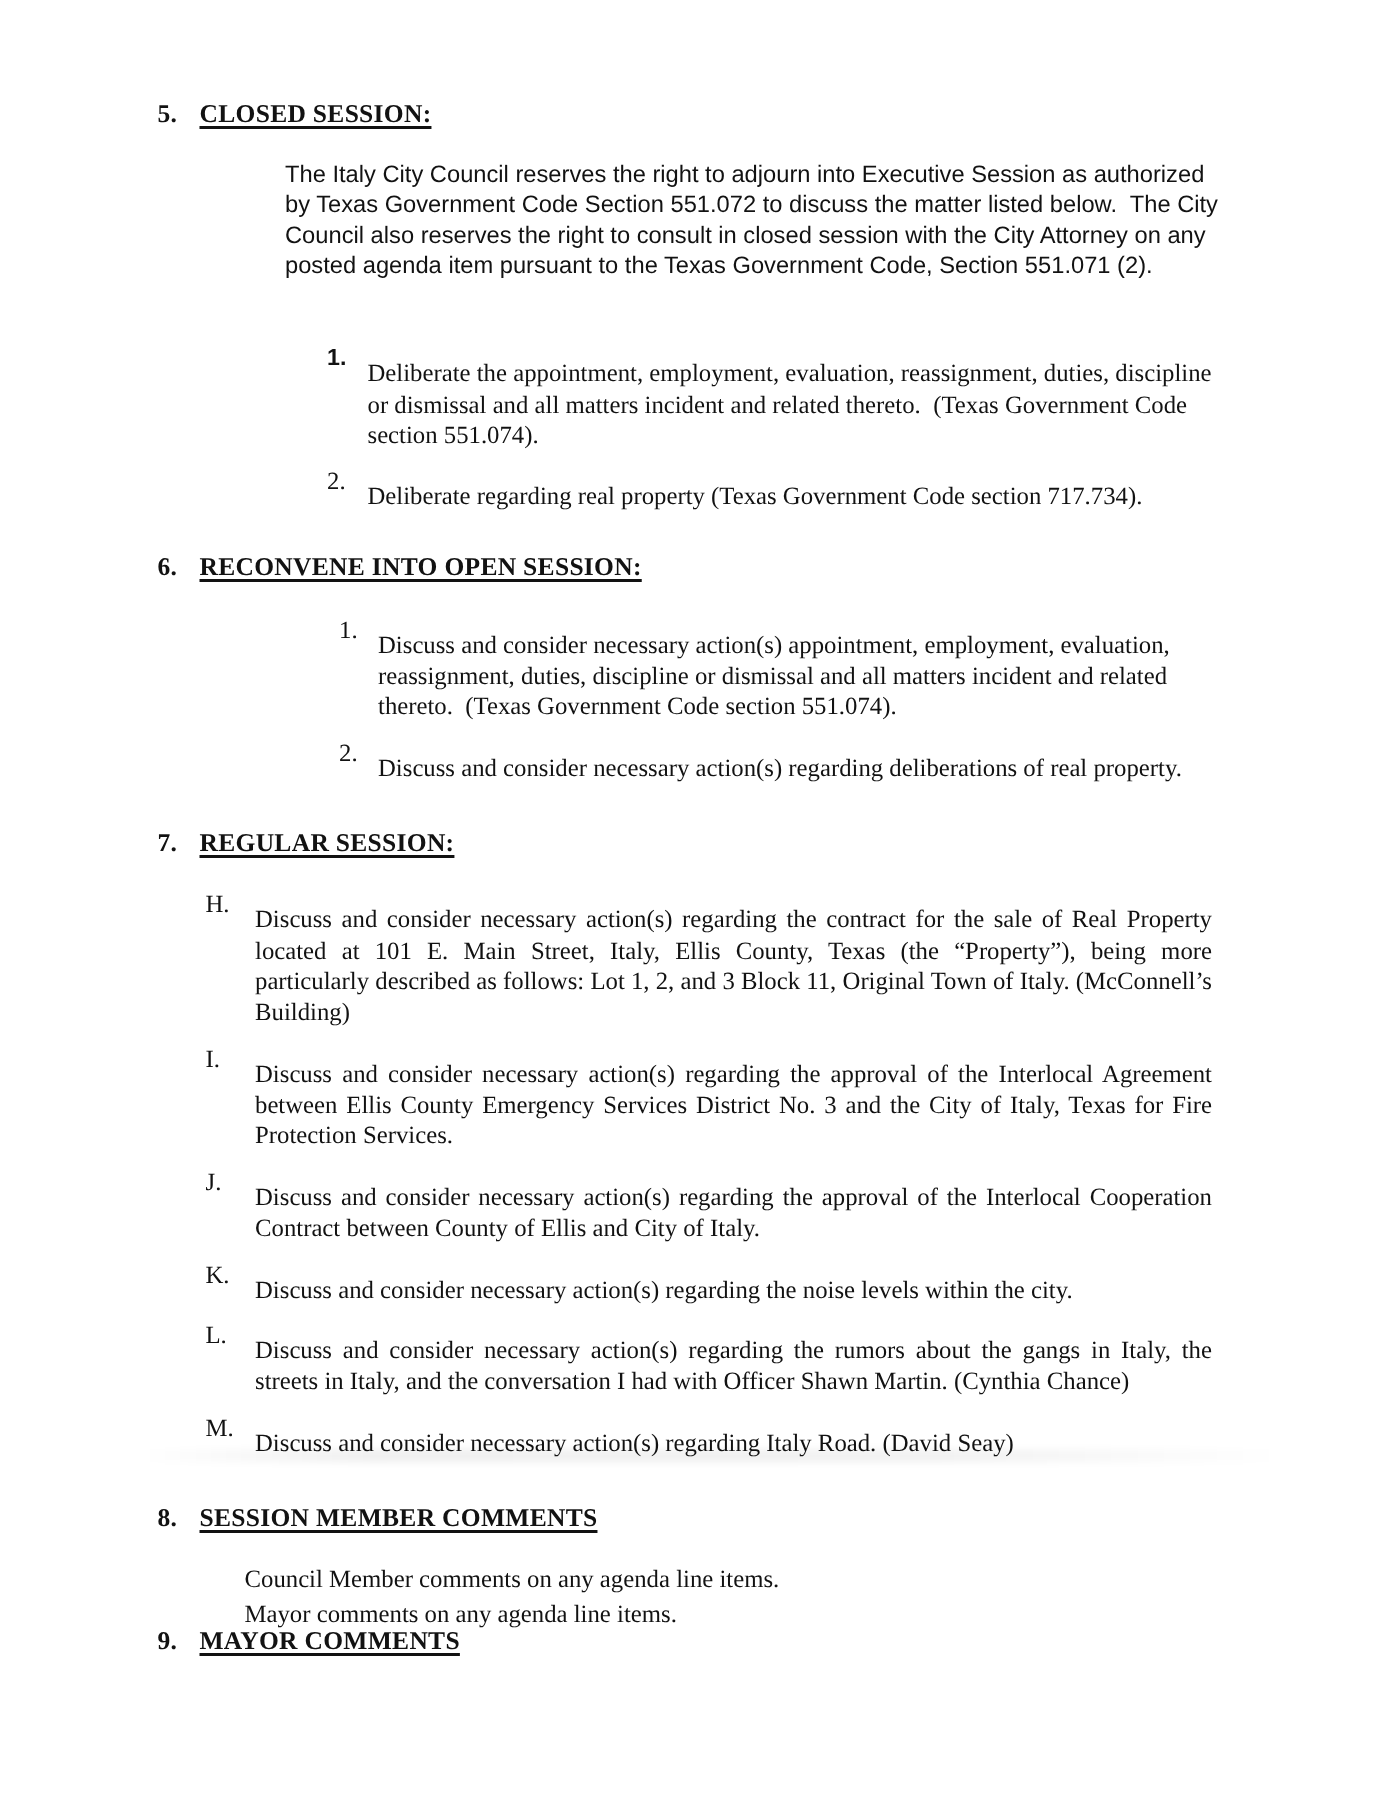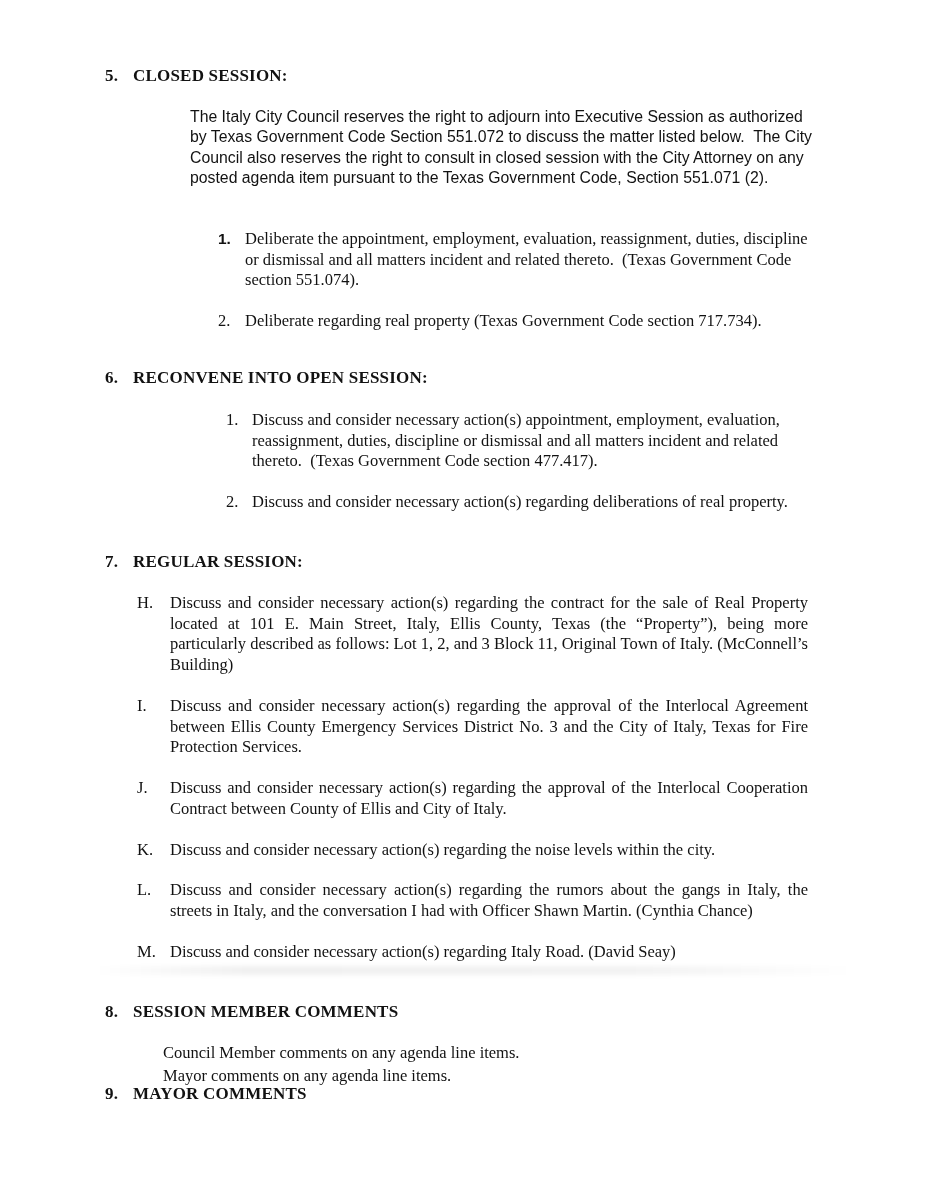--- a/index.html
+++ b/index.html
@@ -26,20 +26,21 @@
     font-size: 17px;
     letter-spacing: 0.2px;
     white-space: nowrap;
   }
   .sec-head .num {
     display: inline-block;
     width: 28px;
     flex: 0 0 28px;
   }
   .sec-head .title {
+    text-decoration: underline;
     text-decoration-thickness: 2px;
     text-underline-offset: 3px;
   }
   .intro {
     position: absolute;
     left: 190px;
     width: 628px;
     margin: 0;
     font-family: "Liberation Sans", sans-serif;
     font-size: 15.8px;
@@ -59,20 +60,21 @@
   .li-sec5 .marker { width: 27px; }
   .li-sec5 .li-text { width: 571px; }
   .li-sec6 { left: 226px; }
   .li-sec6 .marker { width: 26px; }
   .li-sec6 .li-text { width: 548px; }
   .li-sec7 { left: 137px; }
   .li-sec7 .marker { width: 33px; }
   .li-sec7 .li-text { width: 638px; }
   .li-text {
     white-space: pre-wrap;
+    margin-top: 10px;
   }
   .justify { text-align: justify; }
   .marker-sans-bold {
     font-family: "Liberation Sans", sans-serif;
     font-weight: bold;
     font-size: 15.5px;
   }
   .plain-para {
     position: absolute;
     left: 163px;
@@ -110,21 +112,21 @@
     <div class="li-text">Deliberate regarding real property (Texas Government Code section 717.734).</div>
   </div>
 
   <div class="sec-head" style="top:368px">
     <span class="num">6.</span>
     <span class="title">RECONVENE INTO OPEN SESSION:</span>
   </div>
 
   <div class="li li-sec6" style="top:410px">
     <span class="marker">1.</span>
-    <div class="li-text">Discuss and consider necessary action(s) appointment, employment, evaluation, reassignment, duties, discipline or dismissal and all matters incident and related thereto.  (Texas Government Code section 477.417).</div>
+    <div class="li-text">Discuss and consider necessary action(s) appointment, employment, evaluation, reassignment, duties, discipline or dismissal and all matters incident and related thereto.  (Texas Government Code section 551.074).</div>
   </div>
 
   <div class="li li-sec6" style="top:492px">
     <span class="marker">2.</span>
     <div class="li-text">Discuss and consider necessary action(s) regarding deliberations of real property.</div>
   </div>
 
   <div class="sec-head" style="top:552px">
     <span class="num">7.</span>
     <span class="title">REGULAR SESSION:</span>

